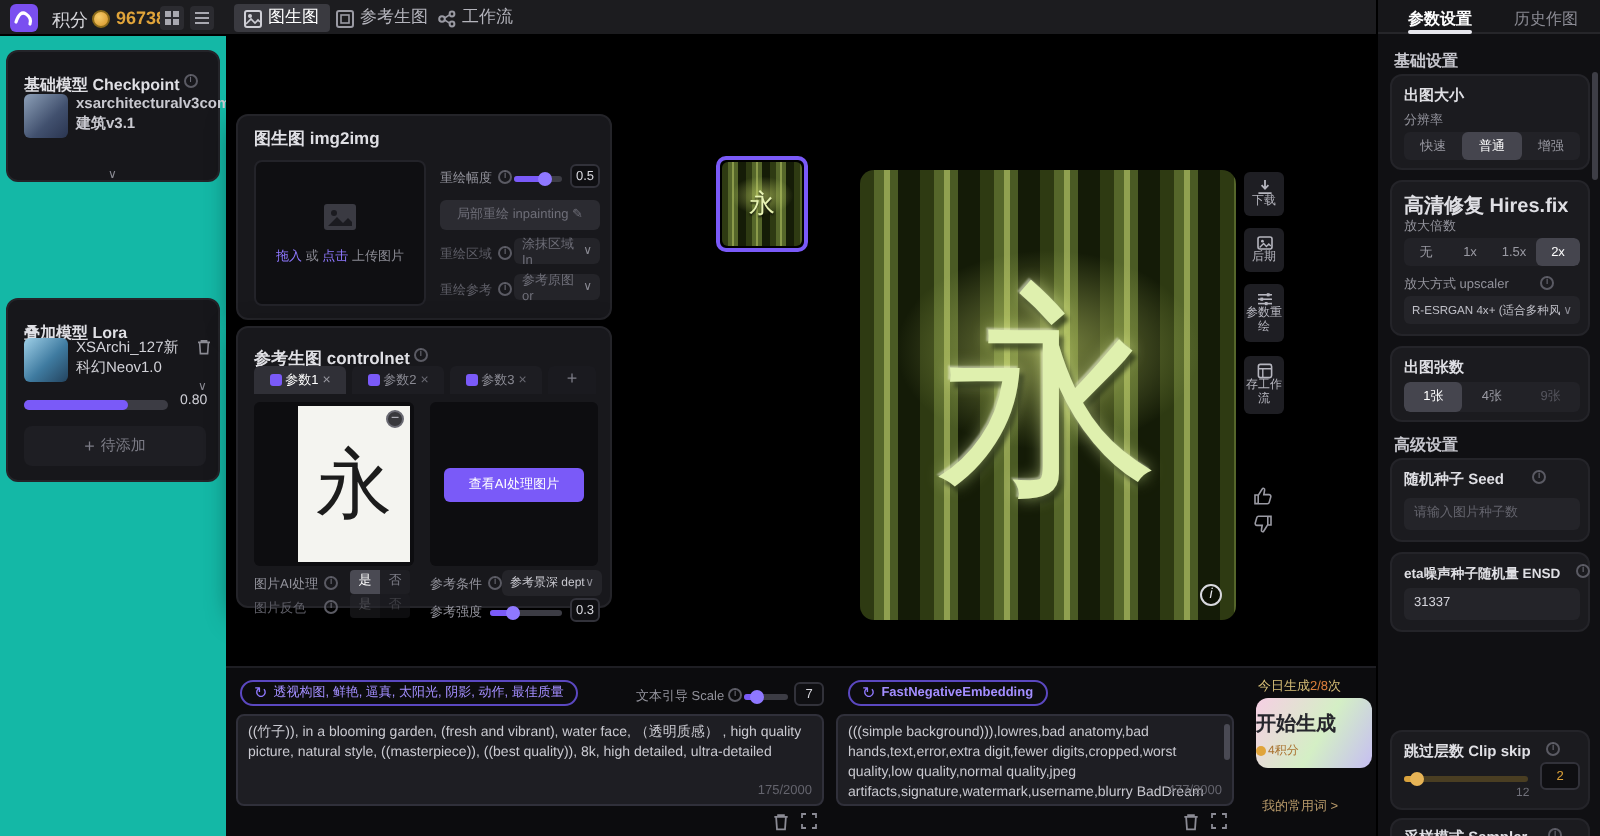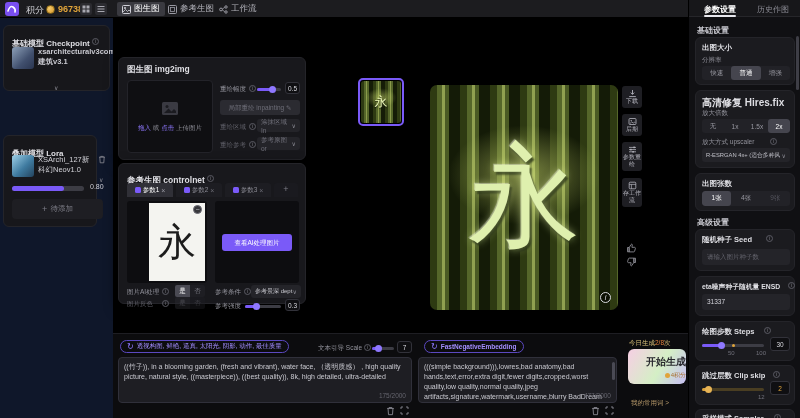--- a/index.html
+++ b/index.html
@@ -89,31 +89,31 @@
       <svg width="9" height="9" viewBox="0 0 9 9">
           <circle cx="2" cy="4.5" r="1.4" fill="none" stroke="#9a9aa3"></circle>
           <circle cx="7" cy="2" r="1.2" fill="none" stroke="#9a9aa3"></circle>
           <circle cx="7" cy="7" r="1.2" fill="none" stroke="#9a9aa3"></circle>
           <path d="M3.3 4 L5.8 2.4 M3.3 5 L5.8 6.6" stroke="#9a9aa3" stroke-width=".8"></path>
         </svg>
       <span style="font-size:8.5px;color:#b4b4bc;">工作流</span>
     </div>
   </div>
 
-  <div class="abs" style="left:0;top:18px;width:113px;height:400px;background:#0f172a;">
+  <div class="abs" style="left:0;top:18px;width:113px;height:400px;background:#14b8a6;">
 
     <div class="card" style="left:3px;top:7px;width:107px;height:66px;">
       <div class="abs" style="left:8px;top:6px;"><span class="ttl">基础模型 Checkpoint</span><i class="nfo"></i></div>
       <div class="abs" style="left:8px;top:21px;width:22px;height:22px;border-radius:3px;background:linear-gradient(135deg,#8da0b8,#41506e 60%,#2a3550);"></div>
       <div class="abs" style="left:34px;top:21px;width:66px;font-size:7.5px;line-height:1.3;color:#c9c9d0;font-weight:bold;">xsarchitecturalv3com建筑v3.1</div>
       <span class="abs chev" style="left:50px;top:50px;"></span>
     </div>
 
 
-    <div class="card" style="left:3px;top:117px;width:94px;height:92px;">
+    <div class="card" style="left:3px;top:131px;width:107px;height:92px;">
       <div class="abs" style="left:8px;top:6px;"><span class="ttl">叠加模型 Lora</span></div>
       <div class="abs" style="left:8px;top:19px;width:22px;height:22px;border-radius:3px;background:linear-gradient(135deg,#9fd0e8,#3f7ba0 55%,#23435e);"></div>
       <div class="abs" style="left:34px;top:19px;width:56px;font-size:7.5px;line-height:1.3;color:#d2d2d8;">XSArchi_127新科幻Neov1.0</div>
       <span class="abs" style="left:94px;top:19px;">
         <svg width="8" height="9" viewBox="0 0 8 9">
             <path d="M1 2.2h6M2.7 2.2V1.4h2.6v.8M1.8 2.2l.4 5.6h3.6l.4-5.6" fill="none" stroke="#8b8b94" stroke-width=".8"></path>
           </svg>
       </span>
       <span class="abs chev" style="left:95px;top:32px;"></span>
       <div class="slider" style="left:8px;top:50px;width:72px;height:5px;border-radius:3px;">
@@ -331,21 +331,21 @@
   </span>
   <span class="abs" style="left:605px;top:406px;">
     <svg width="9" height="9" viewBox="0 0 9 9">
         <path d="M1 3V1h2M6 1h2v2M8 6v2H6M3 8H1V6" fill="none" stroke="#8b8b94" stroke-width=".9"></path>
       </svg>
   </span>
 
   <div class="abs" style="left:629px;top:339px;font-size:6.5px;">
     <span style="color:#d9c078;">今日生成</span><span style="color:#e0813c;">2/8</span><span style="color:#d9c078;">次</span>
   </div>
-  <div class="abs" style="left:628px;top:349px;width:58px;height:35px;border-radius:6px;background:linear-gradient(120deg,#f6cfe4 0%,#d4efc5 55%,#c6bef2 100%);text-align:right;">
+  <div class="abs" style="left:628px;top:349px;width:58px;height:35px;border-radius:6px;background:linear-gradient(120deg,#f6cfe4 0%,#d4efc5 55%,#c6bef2 100%);text-align:left;">
     <div style="font-size:10px;font-weight:bold;color:#26262c;margin-top:6px;">开始生成</div>
     <div style="margin-top:2px;font-size:6px;color:#a9722f;">
       <span style="display:inline-block;width:5px;height:5px;border-radius:50%;background:#e0a43a;vertical-align:middle;margin-right:1px;"></span><span>4积分</span>
     </div>
   </div>
   <div class="abs" style="left:631px;top:399px;font-size:6.5px;color:#b89a6a;">我的常用词 &gt;</div>
 
   <div class="abs" style="left:688px;top:0;width:112px;height:418px;background:#101013;border-left:1px solid #000;">
     <div class="abs" style="left:0;top:0;width:112px;height:17px;background:#17171a;border-bottom:1px solid #26262a;"></div>
     <span class="abs" style="left:15px;top:4px;font-size:8px;color:#fff;font-weight:bold;">参数设置</span>
@@ -397,32 +397,20 @@
         <i class="nfo abs" style="left:68px;top:5px;"></i>
       <div class="abs" style="left:6px;top:19px;width:88px;height:16px;background:#242429;border-radius:3px;font-size:6.5px;color:#64646d;line-height:16px;padding:0 5px;">请输入图片种子数</div>
     </div>
 
     <div class="card" style="left:6px;top:276px;width:100px;height:40px;background:#1b1b1f;">
       <span class="abs ttl" style="left:6px;top:5px;font-size:6.8px;white-space:nowrap;">eta噪声种子随机量 ENSD</span>
         <i class="nfo abs" style="left:90px;top:5px;"></i>
       <div class="abs" style="left:6px;top:17px;width:88px;height:16px;background:#242429;border-radius:3px;font-size:6.5px;color:#d5d5dc;line-height:16px;padding:0 5px;">31337</div>
     </div>
 
-    <div class="card" style="left:6px;top:321px;width:100px;height:40px;background:#1b1b1f;">
-      <span class="abs ttl" style="left:6px;top:5px;font-size:7.5px;">绘图步数 Steps</span>
-        <i class="nfo abs" style="left:66px;top:5px;"></i>
-      <div class="slider" style="left:6px;top:22px;width:62px;">
-        <div class="fill" style="width:30%;"></div>
-          <span class="knob" style="left:16px;"></span>
-        <span style="position:absolute;left:30px;top:0;width:3px;height:3px;border-radius:50%;background:#e0a43a;"></span>
-      </div>
-      <div class="vbox" style="left:74px;top:15px;width:20px;height:14px;line-height:13px;">30</div>
-      <span class="abs" style="left:32px;top:28px;font-size:6px;color:#70707a;">50</span>
-      <span class="abs" style="left:60px;top:28px;font-size:6px;color:#70707a;">100</span>
-    </div>
 
     <div class="card" style="left:6px;top:365px;width:100px;height:40px;background:#1b1b1f;">
       <span class="abs ttl" style="left:6px;top:5px;font-size:7.5px;">跳过层数 Clip skip</span>
         <i class="nfo abs" style="left:75px;top:5px;"></i>
       <div class="slider" style="left:6px;top:22px;width:62px;background:#4a3e22;">
         <div class="fill" style="width:9%;background:#d9a23c;"></div>
           <span class="knob" style="left:3px;background:#e7b456;"></span>
       </div>
       <div class="vbox" style="left:74px;top:15px;width:20px;height:14px;line-height:13px;color:#e0a43a;">2</div>
       <span class="abs" style="left:62px;top:28px;font-size:6px;color:#70707a;">12</span>

